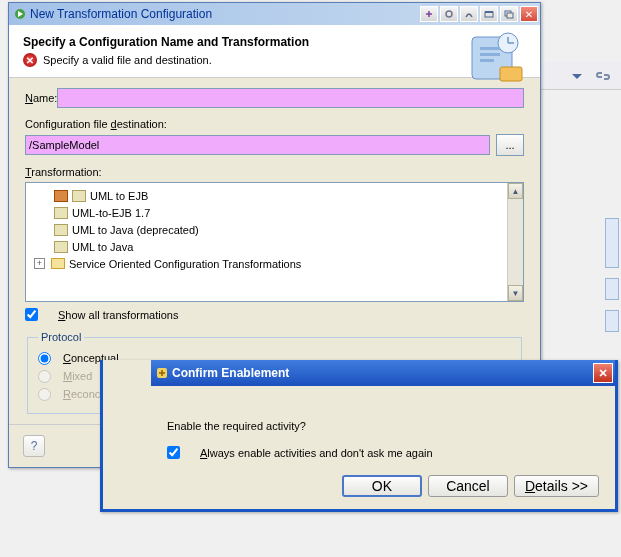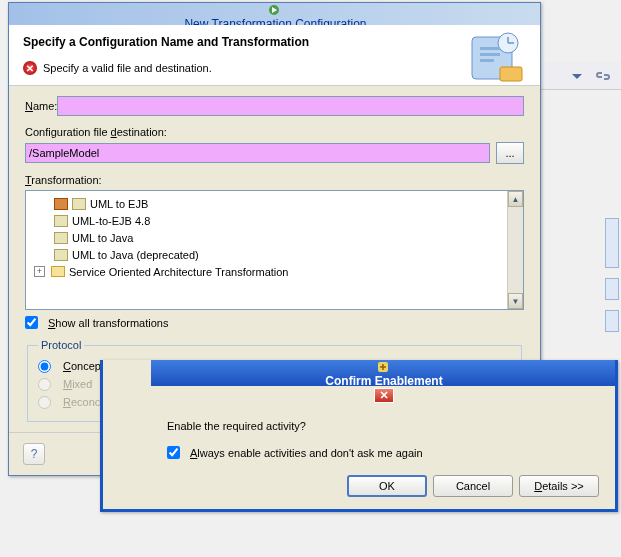--- a/index.html
+++ b/index.html
@@ -20,37 +20,36 @@
     box-shadow: 1px 1px 3px rgba(0,0,0,0.3);
   }
   .titlebar {
     background: linear-gradient(to right, #a3c1e8, #c8dbef);
     color: #003399;
     display: flex;
     align-items: center;
     height: 22px;
     padding: 0 2px 0 4px;
     font-size: 12px;
-    flex-direction: column;
   }
   .titlebar .title-text { flex: 1; }
   .titlebar .icon { width:14px; height:14px; margin-right:3px; display:inline-flex;}
   .titlebar-buttons { display:flex; gap:2px; }
   .tb-btn {
     width:18px; height:16px; border:1px solid #fff;
     background: linear-gradient(#f5f5f5,#d8d8d8);
     display:flex; align-items:center; justify-content:center;
     font-size:10px;
   }
   .tb-close { background: linear-gradient(#f28a7a,#d64d3e); color:#fff; border-color:#fff;}
   .header-band {
     background:#fff; border-bottom:1px solid #ccc;
     padding:10px 14px 10px 14px; position:relative;
   }
-  .header-band h1 { font-size:12px; font-weight:bold; margin:0 0 12px 0;}
+  .header-band h1 { font-size:12px; font-weight:bold; margin:0 0 4px 0;}
   .header-band .sub { display:flex; align-items:center; gap:6px; color:#000;}
   .err-icon {
     width:14px; height:14px; border-radius:50%;
     background: radial-gradient(#f55,#900);
     color:#fff; font-weight:bold; font-size:10px;
     display:inline-flex; align-items:center; justify-content:center;
   }
   .header-decor {
     position:absolute; right:10px; top:6px; width:64px; height:54px;
   }
@@ -92,21 +91,21 @@
   .tree li.root { padding-left:0; }
   .expander {
     width:11px; height:11px; border:1px solid #8a8a8a;
     display:inline-flex; align-items:center; justify-content:center;
     font-size:9px; line-height:1; background:#fff; color:#555; margin-right:2px;
   }
   .folder-icon {
     width:14px; height:11px; display:inline-block;
     background:#f7e29c; border:1px solid #caa32e;
   }
-  .check { display:flex; align-items:center; gap:10px; margin-top:6px;}
+  .check { display:flex; align-items:center; gap:20px; margin-top:6px;}
   input[type=checkbox]{ width:13px; height:13px; margin:0;}
   fieldset.protocol {
     border:1px solid #b8cde4; padding:6px 10px 10px 10px; margin-top:8px;
     color:#1a3f7a;
   }
   fieldset.protocol legend { color:#1a3f7a; padding:0 3px;}
   .radio { display:flex; align-items:center; gap:12px; height:18px;}
   .radio.disabled { color:#aca899; }
   input[type=radio]{ margin:0;}
   .button-row {
@@ -115,21 +114,21 @@
   }
   .button-row .help {
     width:22px; height:22px; border:1px solid #bbb; border-radius:3px;
     background:linear-gradient(#fdfdfd,#e8e8e4);
     display:flex; align-items:center; justify-content:center;
     margin-right:auto; color:#5571aa; font-size:12px;
   }
   button.std {
     min-width:80px; height:22px; border:1px solid #9a9a9a;
     background:linear-gradient(#fdfdfd,#e5e5e1);
-    font-family:inherit; font-size:11px; padding:0 10px; border-radius:3px;
+    font-family:inherit; font-size:14px; padding:0 10px; border-radius:3px;
   }
   button.std:disabled { color:#aca899; }
   
   .confirm {
     border:3px solid #1855c4;
     border-top:none;
     padding-left:48px;
   }
   .confirm .titlebar {
     background: linear-gradient(to bottom, #3f7de0, #1b50bd);
@@ -253,36 +252,36 @@
       <span class="label"><span class="underline">T</span>ransformation:</span>
       <div class="tree">
         <ul>
           <li>
               <span class="node-icon" style="background:#d88840;border-color:#a04a00;"></span>
               <span class="node-icon"></span>
               <span class="lbl">UML to EJB</span>
             </li>
           <li>
               <span class="node-icon"></span>
-              <span class="lbl">UML-to-EJB 4.8</span>
+              <span class="lbl">UML-to-EJB 1.7</span>
+            </li>
+          <li>
+              <span class="node-icon"></span>
+              <span class="lbl">UML to Java (deprecated)</span>
             </li>
           <li>
               <span class="node-icon"></span>
               <span class="lbl">UML to Java</span>
-            </li>
-          <li>
-              <span class="node-icon"></span>
-              <span class="lbl">UML to Java (deprecated)</span>
             </li>
         </ul>
         <ul style="padding-left:6px;">
           <li class="root">
             <span class="expander">+</span>
             <span class="folder-icon"></span>
-            <span class="lbl">Service Oriented Architecture Transformation</span>
+            <span class="lbl">Service Oriented Configuration Transformations</span>
           </li>
         </ul>
         <div class="tree-scroll">
           <div class="scroll-arrow">▲</div>
           <div style="position:absolute;bottom:0;left:0;right:0;">
               <div class="scroll-arrow">▼</div>
             </div>
         </div>
       </div>
       <div class="check">

